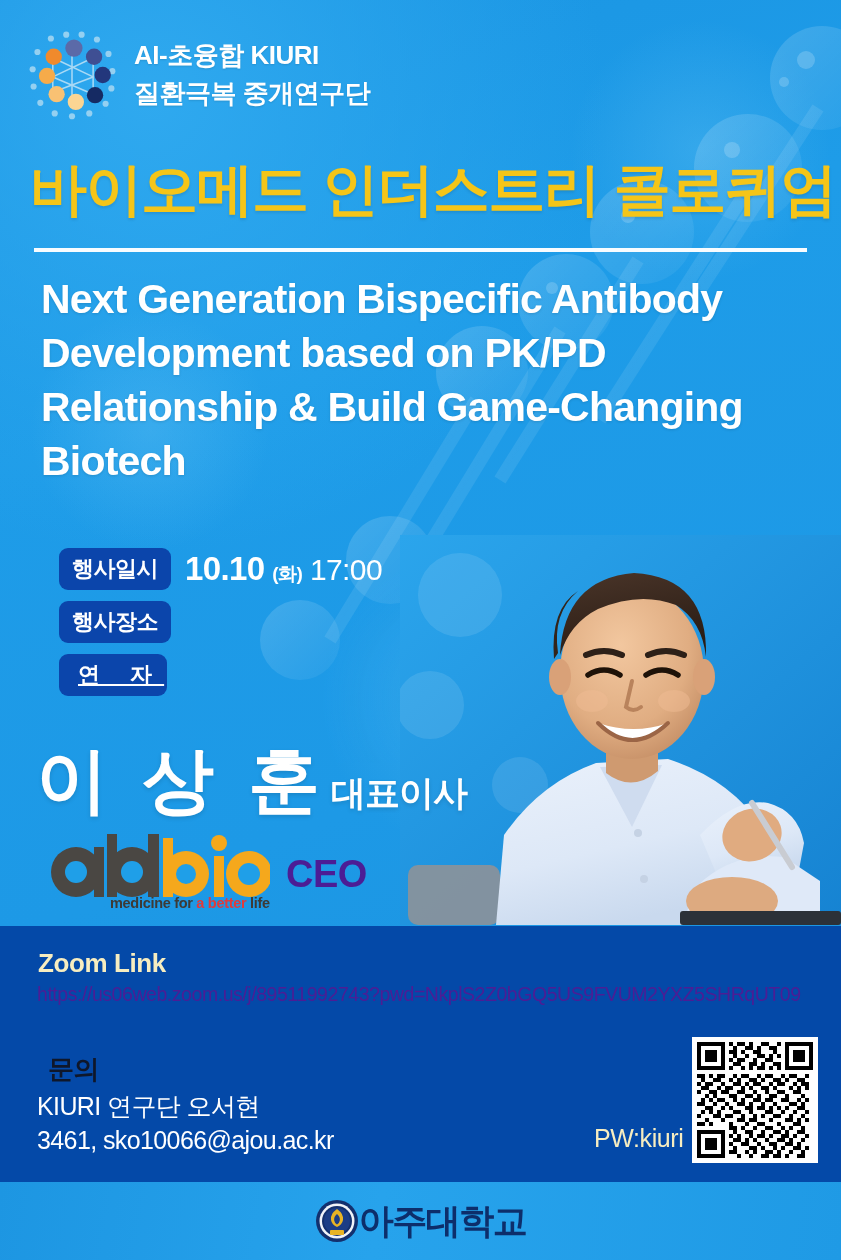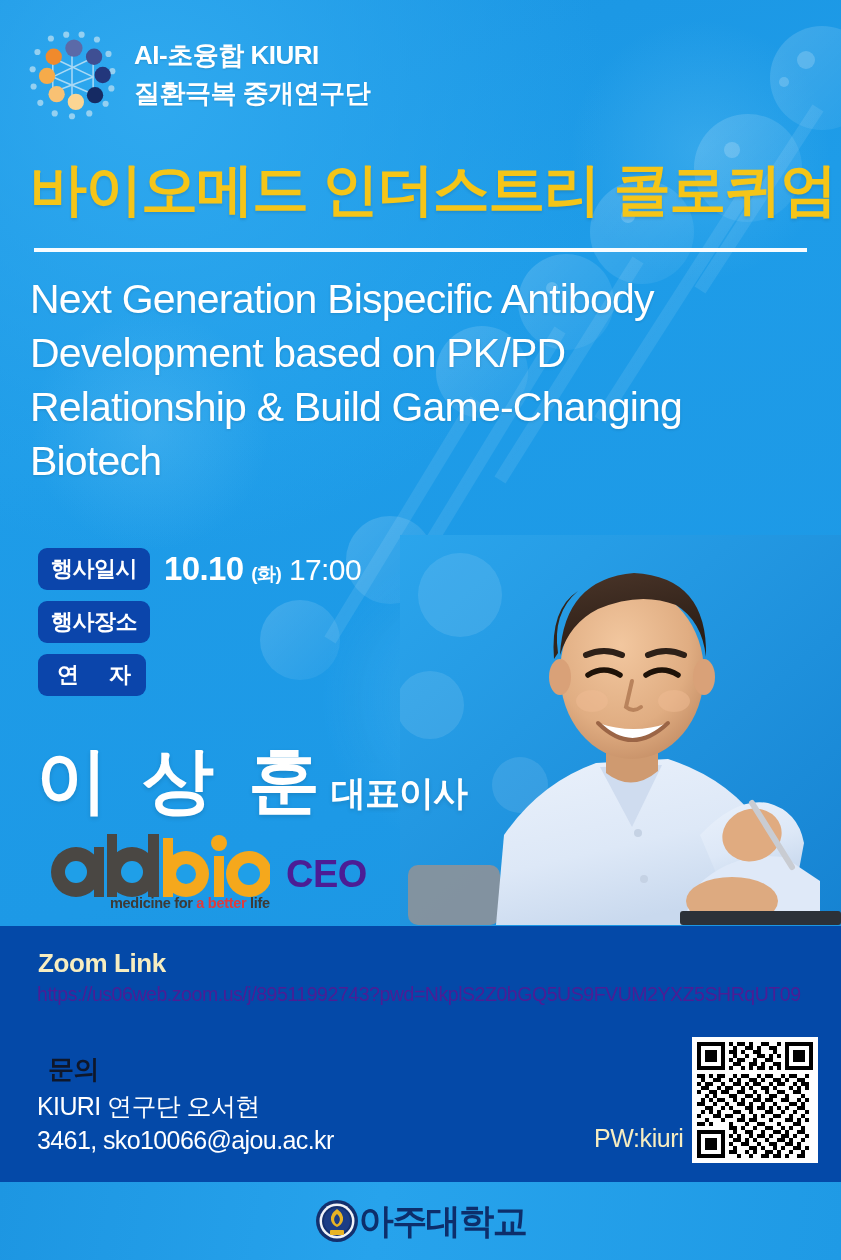--- a/index.html
+++ b/index.html
@@ -72,27 +72,27 @@
     width: 773px;
     height: 4px;
     background: #ffffff;
     z-index: 6;
     opacity: 0.97;
   }
 
   
   .en-title {
     position: absolute;
-    left: 30px;
+    left: 41px;
     top: 272px;
     width: 740px;
     z-index: 6;
     color: #ffffff;
     font-size: 41px;
-    font-weight: normal;
+    font-weight: bold;
     line-height: 1.32;
     letter-spacing: -0.8px;
     text-shadow: 0 1px 3px rgba(0,0,0,0.13);
   }
 
   
   .info {
     position: absolute;
     left: 38px;
     top: 548px;
@@ -108,22 +108,23 @@
     color: #ffffff;
     font-weight: bold;
     font-size: 22px;
     border-radius: 9px;
     padding: 6px 13px;
     min-width: 78px;
     text-align: center;
     letter-spacing: -0.5px;
     box-sizing: border-box;
     flex: 0 0 auto;
-  }
-  .badge.wide-space { letter-spacing: 12px; padding-right: 3px; text-indent: 6px; }
+    margin-left: 21px;
+  }
+  .badge.wide-space { letter-spacing: 12px; padding-right: 3px; text-indent: 6px; text-decoration: underline; }
   .info-val {
     margin-left: 14px;
     color: #ffffff;
     font-size: 30px;
     letter-spacing: -0.6px;
     white-space: nowrap;
   }
   .info-val .strong { font-weight: bold; font-size: 33px; }
   .info-val .dow { font-weight: bold; font-size: 19px; }
   .info-val .light { font-weight: 300; }

